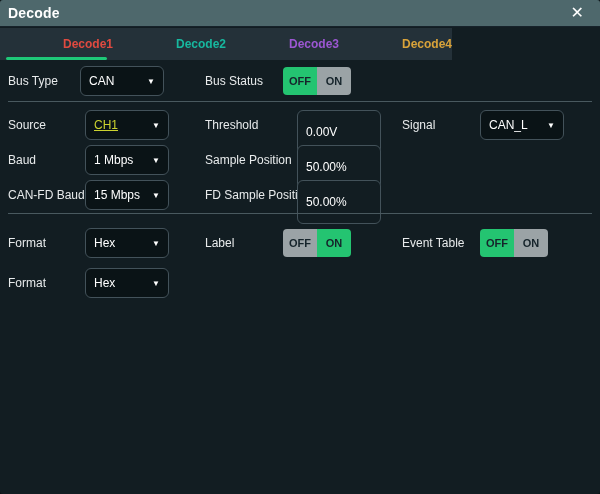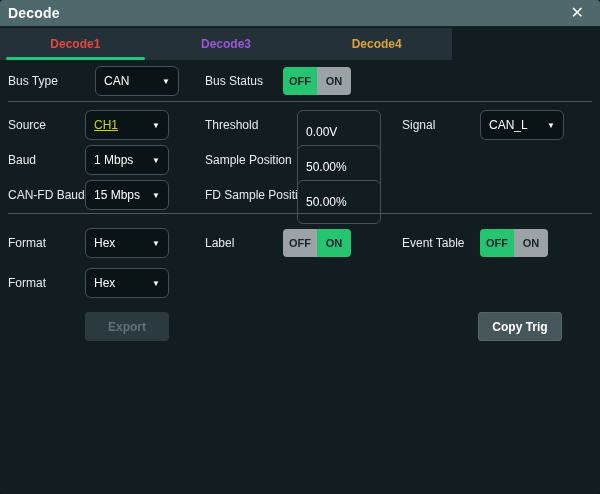--- a/index.html
+++ b/index.html
@@ -1,21 +1,21 @@
 <!DOCTYPE html>
 <html><head>
 <meta charset="utf-8">
 <style>
   html,body{margin:0;padding:0;background:#0c1114;font-family:"Liberation Sans",sans-serif;}
   .dialog{position:relative;width:600px;height:494px;background:#121d22;overflow:hidden;border-radius:3px;}
   .titlebar{position:absolute;top:0;left:0;right:0;height:27px;background:#4e686c;display:flex;align-items:center;padding:4px 8px;box-sizing:border-box;border-bottom:1px solid #16222a;}
   .title{color:#ffffff;font-weight:bold;font-size:14px;letter-spacing:.2px;}
   .close{margin-left:auto;color:#ffffff;font-size:16px;line-height:1;padding:2px 8px;cursor:pointer;}
   .tabbar{position:absolute;top:28px;left:0;width:452px;height:32px;background:#243139;display:flex;}
-  .tab{position:relative;flex:1;display:flex;align-items:center;justify-content:center;font-size:12px;font-weight:bold;cursor:pointer;}
+  .tab{position:relative;flex:1;display:flex;align-items:center;justify-content:flex-end;font-size:12px;font-weight:bold;cursor:pointer;}
   .tab .underline{display:none;position:absolute;left:6px;right:6px;bottom:0;height:3px;background:#1ec878;border-radius:2px;}
   .tab.active .underline{display:block;}
   .content{position:absolute;top:60px;left:0;right:0;bottom:0;}
   .row{position:absolute;left:0;width:100%;height:30px;}
   .lbl{position:absolute;top:50%;transform:translateY(-50%);color:#e8ebec;font-size:12px;white-space:nowrap;}
   .dd{position:absolute;top:0;width:84px;height:30px;box-sizing:border-box;background:#0a1316;border:1px solid #43525a;border-radius:6px;display:flex;align-items:center;padding:0 8px;cursor:pointer;}
   .dd-val{color:#ffffff;font-size:12px;white-space:nowrap;}
   .caret{margin-left:auto;color:#ffffff;font-size:8px;}
   .tbox{position:absolute;top:0;width:84px;height:44px;box-sizing:border-box;background:#121d22;border:1px solid #43525a;border-radius:6px;display:flex;align-items:center;padding:0 8px;cursor:text;}
   .tbox span{color:#ffffff;font-size:12px;white-space:nowrap;}
@@ -36,34 +36,38 @@
     <span class="title">Decode</span>
     <span class="close">✕</span>
   </div>
 
   <div class="tabbar">
     <div class="tab active">
       <span style="color: rgb(224, 74, 64);">Decode1</span>
       <div class="underline"></div>
     </div>
     <div class="tab">
+      <span style="color: rgb(23, 184, 159);">Decode2</span>
+
+    </div>
+    <div class="tab">
       <span style="color: rgb(156, 87, 211);">Decode3</span>
 
     </div>
     <div class="tab">
       <span style="color: rgb(217, 163, 58);">Decode4</span>
 
     </div>
   </div>
 
   <div class="content">
 
     <div class="row" style="top:6px;">
       <span class="lbl" style="left:8px;">Bus Type</span>
-      <div class="dd" style="left:95px;">
+      <div class="dd" style="left:80px;">
         <span class="dd-val">CAN</span>
         <span class="caret">▼</span>
       </div>
       <span class="lbl" style="left:205px;">Bus Status</span>
       <div class="toggle" style="left:283px;">
         <span class="seg active">OFF</span>
         <span class="seg">ON</span>
       </div>
     </div>
 
@@ -131,19 +135,15 @@
     </div>
 
     <div class="row" style="top:208px;">
       <span class="lbl" style="left:8px;">Format</span>
       <div class="dd" style="left:85px;">
         <span class="dd-val">Hex</span>
         <span class="caret">▼</span>
       </div>
     </div>
 
-    <div class="row" style="top:252px;height:29px;">
-      <button class="btn disabled" style="left:85px;">Export</button>
-      <button class="btn primary" style="left:478px;">Copy Trig</button>
-    </div>
 
   </div>
 </div>
 
 </body></html>

